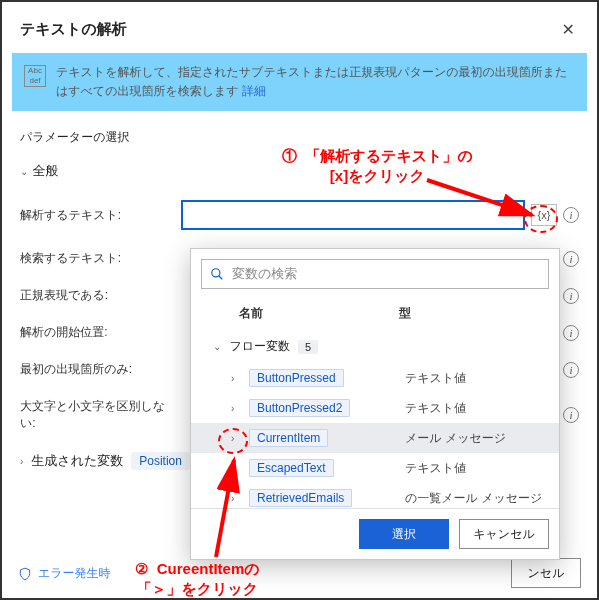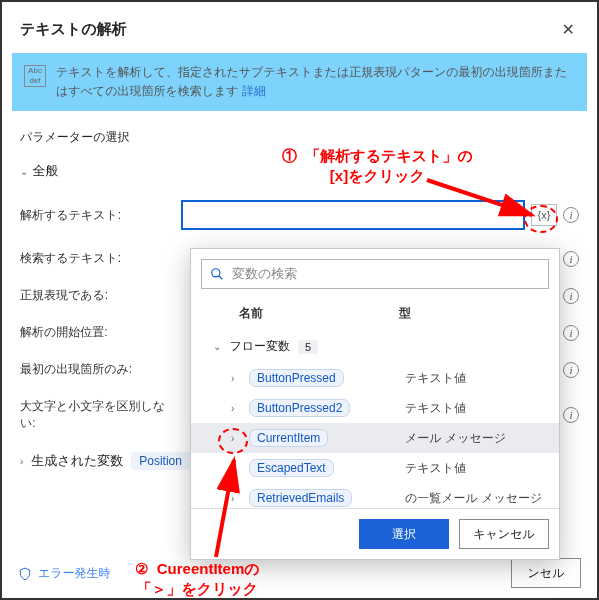--- a/index.html
+++ b/index.html
@@ -150,21 +150,21 @@
     font-size: 12px;
     gap: 8px;
   }
   .tree-item.selected { background: #e9ebee; }
   .tree-item .chev { color: #666; font-size: 10px; width: 10px; }
   .tree-item .nm {
     color: #1358c7;
     border: 1px solid #c4d6ef;
     background: #eef3fb;
     padding: 1px 7px;
-    border-radius: 7px;
+    border-radius: 1px;
     width: max-content;
     min-width: 60px;
   }
   .tree-item .tp { margin-left: auto; width: 140px; color: #444; }
   .var-popup-footer {
     border-top: 1px solid #e0e0e0;
     display: flex;
     justify-content: flex-end;
     gap: 10px;
     padding: 10px;

